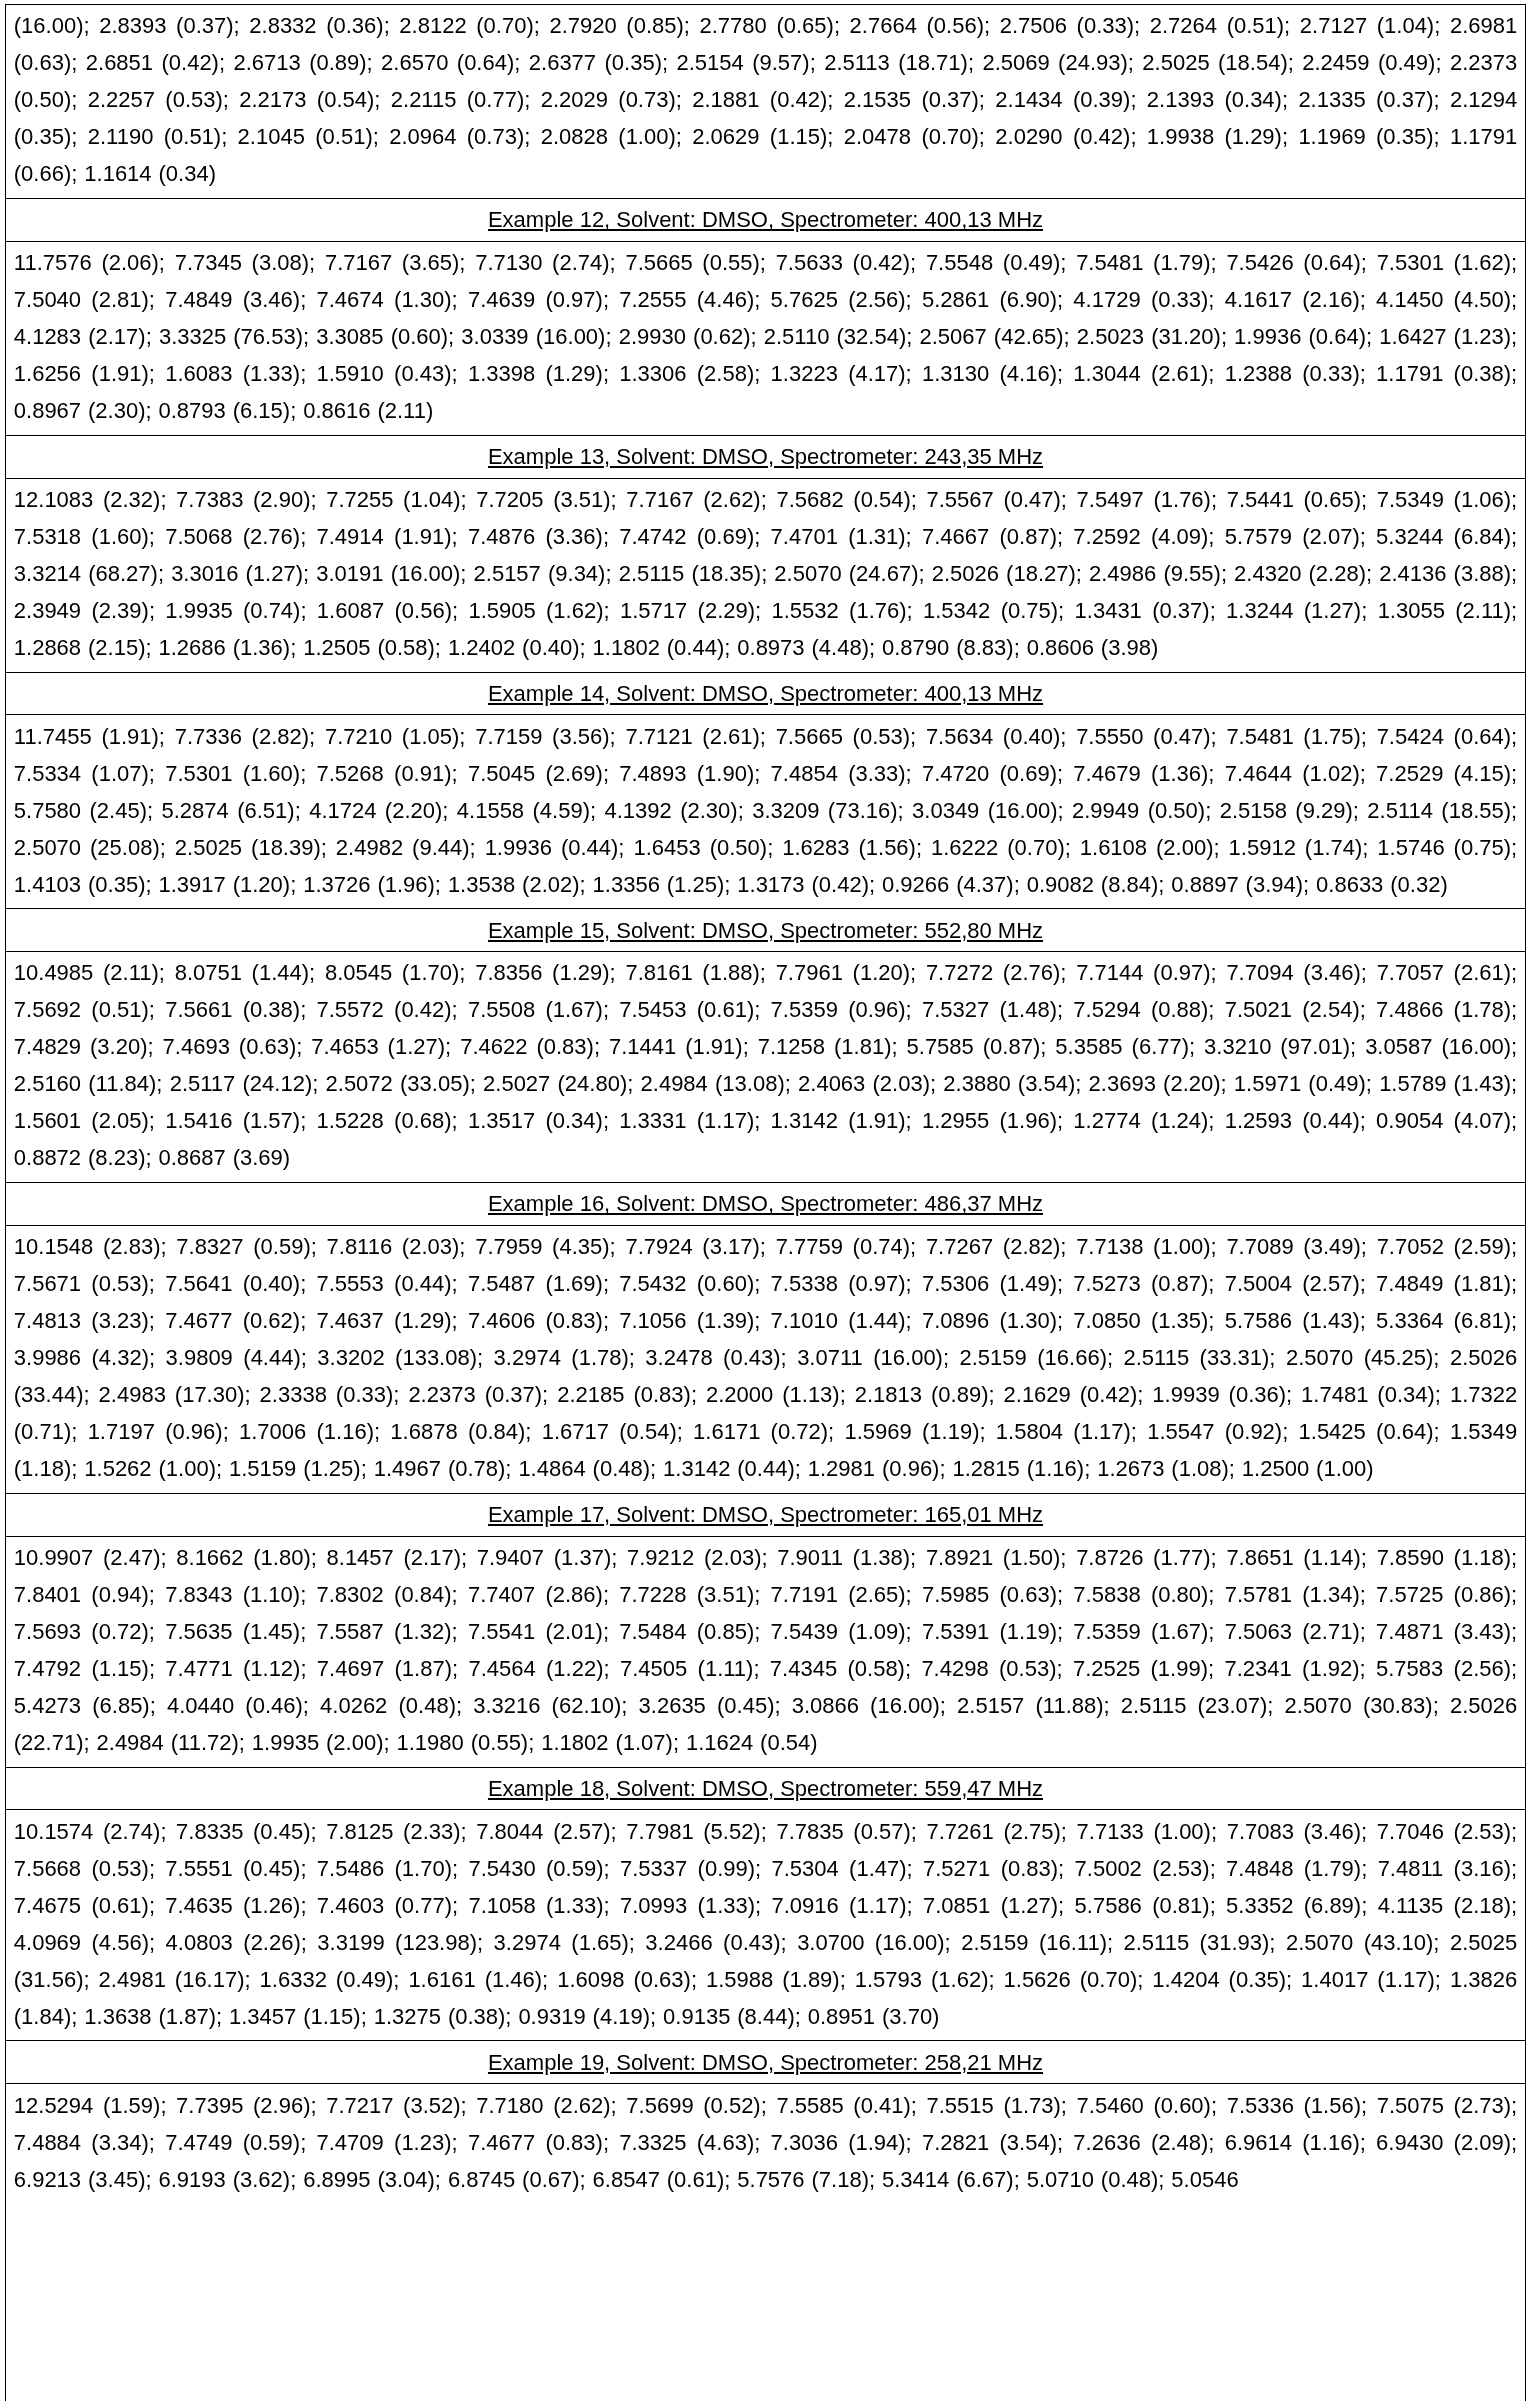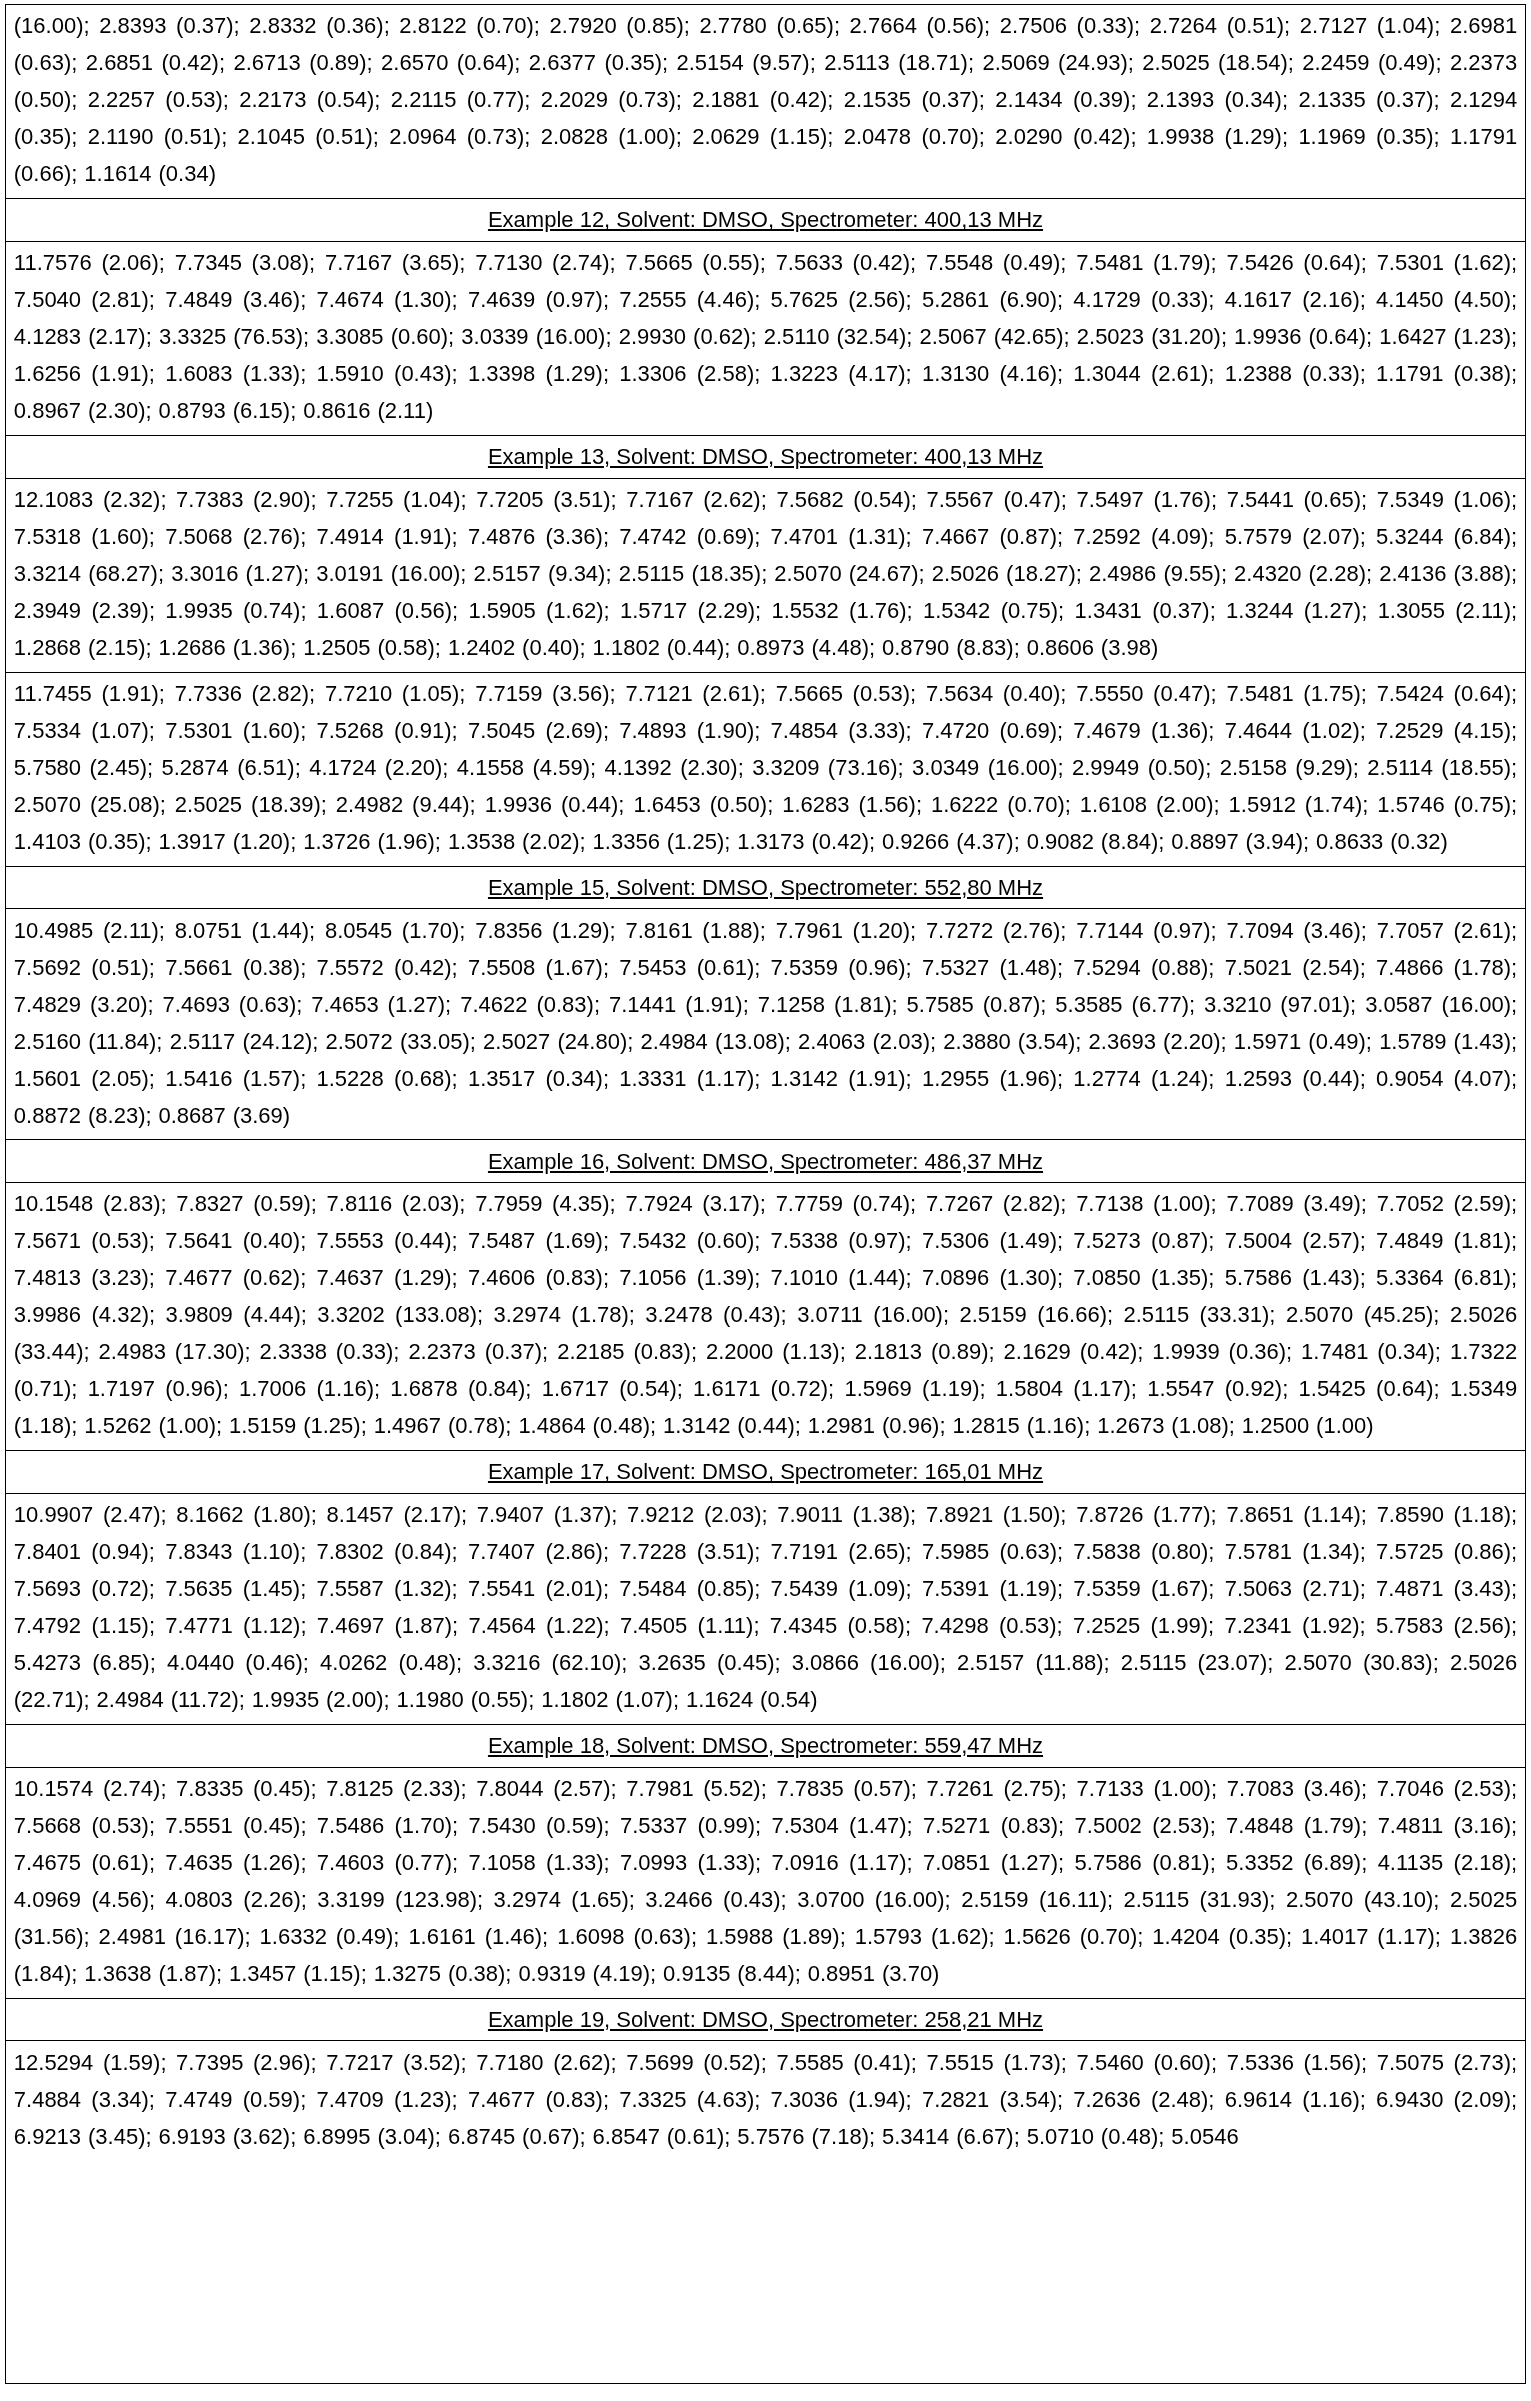--- a/index.html
+++ b/index.html
@@ -57,24 +57,27 @@
         <tr data-name="peak-data-row">
           <td class="body-cell" data-name="peak-list-text">(16.00); 2.8393 (0.37); 2.8332 (0.36); 2.8122 (0.70); 2.7920 (0.85); 2.7780 (0.65); 2.7664 (0.56); 2.7506 (0.33); 2.7264 (0.51); 2.7127 (1.04); 2.6981 (0.63); 2.6851 (0.42); 2.6713 (0.89); 2.6570 (0.64); 2.6377 (0.35); 2.5154 (9.57); 2.5113 (18.71); 2.5069 (24.93); 2.5025 (18.54); 2.2459 (0.49); 2.2373 (0.50); 2.2257 (0.53); 2.2173 (0.54); 2.2115 (0.77); 2.2029 (0.73); 2.1881 (0.42); 2.1535 (0.37); 2.1434 (0.39); 2.1393 (0.34); 2.1335 (0.37); 2.1294 (0.35); 2.1190 (0.51); 2.1045 (0.51); 2.0964 (0.73); 2.0828 (1.00); 2.0629 (1.15); 2.0478 (0.70); 2.0290 (0.42); 1.9938 (1.29); 1.1969 (0.35); 1.1791 (0.66); 1.1614 (0.34)</td>
         </tr>
         <tr data-name="example-header-row">
           <td class="header-cell" data-name="example-header-cell"><span class="header-text" data-name="example-header-label">Example 12, Solvent: DMSO, Spectrometer: 400,13 MHz</span></td>
         </tr>
         <tr data-name="peak-data-row">
           <td class="body-cell" data-name="peak-list-text">11.7576 (2.06); 7.7345 (3.08); 7.7167 (3.65); 7.7130 (2.74); 7.5665 (0.55); 7.5633 (0.42); 7.5548 (0.49); 7.5481 (1.79); 7.5426 (0.64); 7.5301 (1.62); 7.5040 (2.81); 7.4849 (3.46); 7.4674 (1.30); 7.4639 (0.97); 7.2555 (4.46); 5.7625 (2.56); 5.2861 (6.90); 4.1729 (0.33); 4.1617 (2.16); 4.1450 (4.50); 4.1283 (2.17); 3.3325 (76.53); 3.3085 (0.60); 3.0339 (16.00); 2.9930 (0.62); 2.5110 (32.54); 2.5067 (42.65); 2.5023 (31.20); 1.9936 (0.64); 1.6427 (1.23); 1.6256 (1.91); 1.6083 (1.33); 1.5910 (0.43); 1.3398 (1.29); 1.3306 (2.58); 1.3223 (4.17); 1.3130 (4.16); 1.3044 (2.61); 1.2388 (0.33); 1.1791 (0.38); 0.8967 (2.30); 0.8793 (6.15); 0.8616 (2.11)</td>
         </tr>
         <tr data-name="example-header-row">
-          <td class="header-cell" data-name="example-header-cell"><span class="header-text" data-name="example-header-label">Example 13, Solvent: DMSO, Spectrometer: 400,13 MHz</span></td>
+          <td class="header-cell" data-name="example-header-cell"><span class="header-text" data-name="example-header-label">Example 13, Solvent: DMSO, Spectrometer: 243,35 MHz</span></td>
         </tr>
         <tr data-name="peak-data-row">
           <td class="body-cell" data-name="peak-list-text">12.1083 (2.32); 7.7383 (2.90); 7.7255 (1.04); 7.7205 (3.51); 7.7167 (2.62); 7.5682 (0.54); 7.5567 (0.47); 7.5497 (1.76); 7.5441 (0.65); 7.5349 (1.06); 7.5318 (1.60); 7.5068 (2.76); 7.4914 (1.91); 7.4876 (3.36); 7.4742 (0.69); 7.4701 (1.31); 7.4667 (0.87); 7.2592 (4.09); 5.7579 (2.07); 5.3244 (6.84); 3.3214 (68.27); 3.3016 (1.27); 3.0191 (16.00); 2.5157 (9.34); 2.5115 (18.35); 2.5070 (24.67); 2.5026 (18.27); 2.4986 (9.55); 2.4320 (2.28); 2.4136 (3.88); 2.3949 (2.39); 1.9935 (0.74); 1.6087 (0.56); 1.5905 (1.62); 1.5717 (2.29); 1.5532 (1.76); 1.5342 (0.75); 1.3431 (0.37); 1.3244 (1.27); 1.3055 (2.11); 1.2868 (2.15); 1.2686 (1.36); 1.2505 (0.58); 1.2402 (0.40); 1.1802 (0.44); 0.8973 (4.48); 0.8790 (8.83); 0.8606 (3.98)</td>
+        </tr>
+        <tr data-name="example-header-row">
+          <td class="header-cell" data-name="example-header-cell"><span class="header-text" data-name="example-header-label">Example 14, Solvent: DMSO, Spectrometer: 400,13 MHz</span></td>
         </tr>
         <tr data-name="peak-data-row">
           <td class="body-cell" data-name="peak-list-text">11.7455 (1.91); 7.7336 (2.82); 7.7210 (1.05); 7.7159 (3.56); 7.7121 (2.61); 7.5665 (0.53); 7.5634 (0.40); 7.5550 (0.47); 7.5481 (1.75); 7.5424 (0.64); 7.5334 (1.07); 7.5301 (1.60); 7.5268 (0.91); 7.5045 (2.69); 7.4893 (1.90); 7.4854 (3.33); 7.4720 (0.69); 7.4679 (1.36); 7.4644 (1.02); 7.2529 (4.15); 5.7580 (2.45); 5.2874 (6.51); 4.1724 (2.20); 4.1558 (4.59); 4.1392 (2.30); 3.3209 (73.16); 3.0349 (16.00); 2.9949 (0.50); 2.5158 (9.29); 2.5114 (18.55); 2.5070 (25.08); 2.5025 (18.39); 2.4982 (9.44); 1.9936 (0.44); 1.6453 (0.50); 1.6283 (1.56); 1.6222 (0.70); 1.6108 (2.00); 1.5912 (1.74); 1.5746 (0.75); 1.4103 (0.35); 1.3917 (1.20); 1.3726 (1.96); 1.3538 (2.02); 1.3356 (1.25); 1.3173 (0.42); 0.9266 (4.37); 0.9082 (8.84); 0.8897 (3.94); 0.8633 (0.32)</td>
         </tr>
         <tr data-name="example-header-row">
           <td class="header-cell" data-name="example-header-cell"><span class="header-text" data-name="example-header-label">Example 15, Solvent: DMSO, Spectrometer: 552,80 MHz</span></td>
         </tr>
         <tr data-name="peak-data-row">
           <td class="body-cell" data-name="peak-list-text">10.4985 (2.11); 8.0751 (1.44); 8.0545 (1.70); 7.8356 (1.29); 7.8161 (1.88); 7.7961 (1.20); 7.7272 (2.76); 7.7144 (0.97); 7.7094 (3.46); 7.7057 (2.61); 7.5692 (0.51); 7.5661 (0.38); 7.5572 (0.42); 7.5508 (1.67); 7.5453 (0.61); 7.5359 (0.96); 7.5327 (1.48); 7.5294 (0.88); 7.5021 (2.54); 7.4866 (1.78); 7.4829 (3.20); 7.4693 (0.63); 7.4653 (1.27); 7.4622 (0.83); 7.1441 (1.91); 7.1258 (1.81); 5.7585 (0.87); 5.3585 (6.77); 3.3210 (97.01); 3.0587 (16.00); 2.5160 (11.84); 2.5117 (24.12); 2.5072 (33.05); 2.5027 (24.80); 2.4984 (13.08); 2.4063 (2.03); 2.3880 (3.54); 2.3693 (2.20); 1.5971 (0.49); 1.5789 (1.43); 1.5601 (2.05); 1.5416 (1.57); 1.5228 (0.68); 1.3517 (0.34); 1.3331 (1.17); 1.3142 (1.91); 1.2955 (1.96); 1.2774 (1.24); 1.2593 (0.44); 0.9054 (4.07); 0.8872 (8.23); 0.8687 (3.69)</td>
         </tr>

